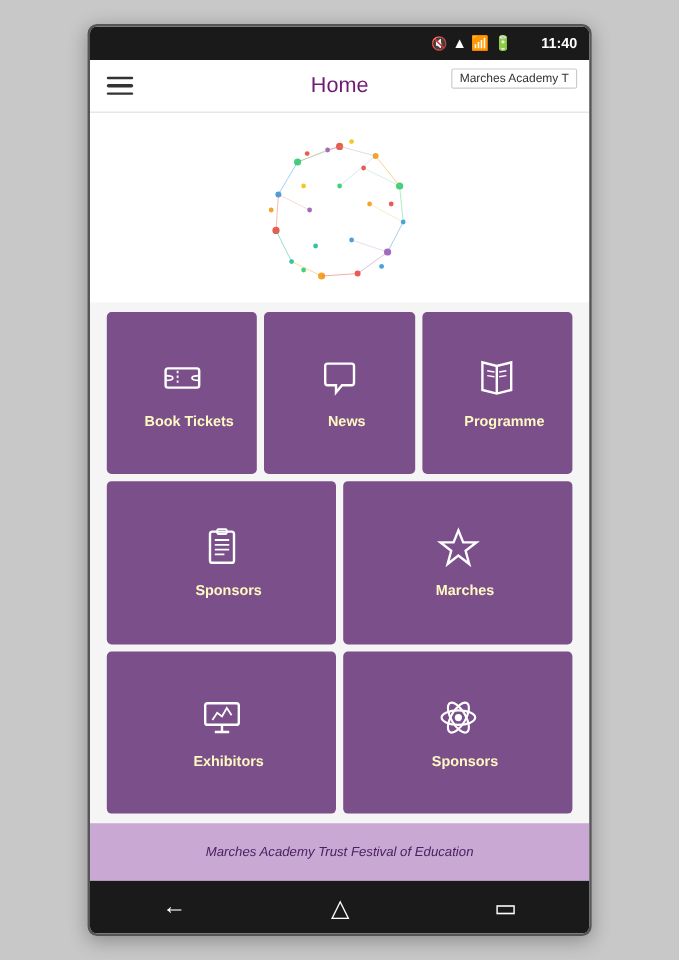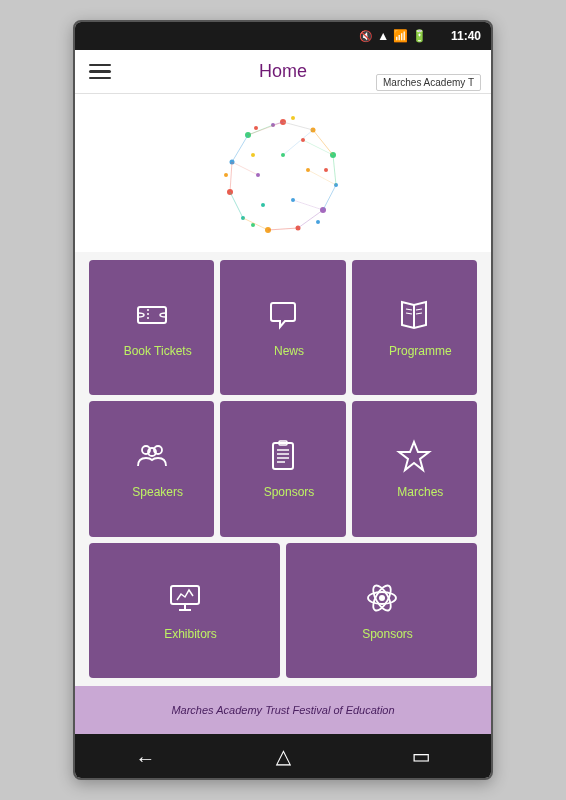--- a/index.html
+++ b/index.html
@@ -69,21 +69,21 @@
       left: 50%;
       transform: translateX(-50%);
       font-size: 18px;
       font-weight: 500;
       color: #701a75;
     }
     
     .tooltip-badge {
       position: absolute;
       right: 10px;
-      top: 24px;
+      top: 7px;
       background: #fff;
       border: 1px solid #ccc;
       padding: 2px 6px;
       font-size: 10px;
       color: #333;
       border-radius: 2px;
       white-space: nowrap;
     }
     
     .logo-area {
@@ -132,23 +132,23 @@
       cursor: pointer;
       gap: 6px;
       padding: 8px 4px;
     }
     .grid-icon {
       color: #fff;
       font-size: 28px;
       line-height: 1;
     }
     .grid-label {
-      color: #bef264;
+      color: #fef9c3;
       font-size: 12px;
-      font-weight: 400;
+      font-weight: 700;
       text-align: center;
       padding-left: 12px;
     }
     
     .footer-text {
       background: #c9a8d4;
       height: 48px;
       display: flex;
       align-items: center;
       justify-content: center;
@@ -294,31 +294,20 @@
           </svg>
         </div>
         <span class="grid-label">Programme</span>
       </div>
     </div>
 
     <div class="grid-row">
       <div class="grid-cell">
         <div class="grid-icon">
           <svg width="36" height="36" viewBox="0 0 36 36" fill="none">
-            <circle cx="12" cy="12" r="4" stroke="white" stroke-width="1.8" fill="none"></circle>
-            <circle cx="24" cy="12" r="4" stroke="white" stroke-width="1.8" fill="none"></circle>
-            <path d="M4 28 Q4 20 12 20 Q16 20 18 22 Q20 20 24 20 Q32 20 32 28" stroke="white" stroke-width="1.8" fill="none"></path>
-            <circle cx="18" cy="14" r="4" stroke="white" stroke-width="1.8" fill="none"></circle>
-          </svg>
-        </div>
-        <span class="grid-label">Speakers</span>
-      </div>
-      <div class="grid-cell">
-        <div class="grid-icon">
-          <svg width="36" height="36" viewBox="0 0 36 36" fill="none">
             <rect x="8" y="5" width="20" height="26" rx="2" stroke="white" stroke-width="2" fill="none"></rect>
             <line x1="12" y1="12" x2="24" y2="12" stroke="white" stroke-width="1.5"></line>
             <line x1="12" y1="16" x2="24" y2="16" stroke="white" stroke-width="1.5"></line>
             <line x1="12" y1="20" x2="24" y2="20" stroke="white" stroke-width="1.5"></line>
             <line x1="12" y1="24" x2="20" y2="24" stroke="white" stroke-width="1.5"></line>
             <rect x="14" y="3" width="8" height="4" rx="1" stroke="white" stroke-width="1.5" fill="none"></rect>
           </svg>
         </div>
         <span class="grid-label">Sponsors</span>
       </div>

